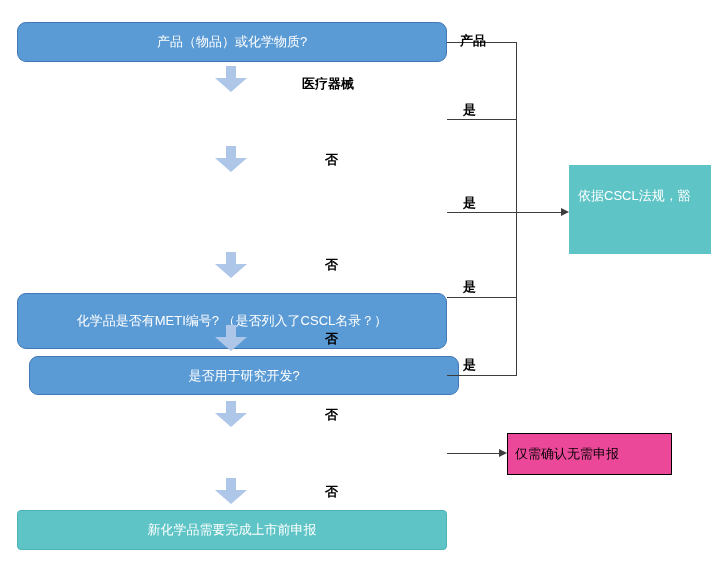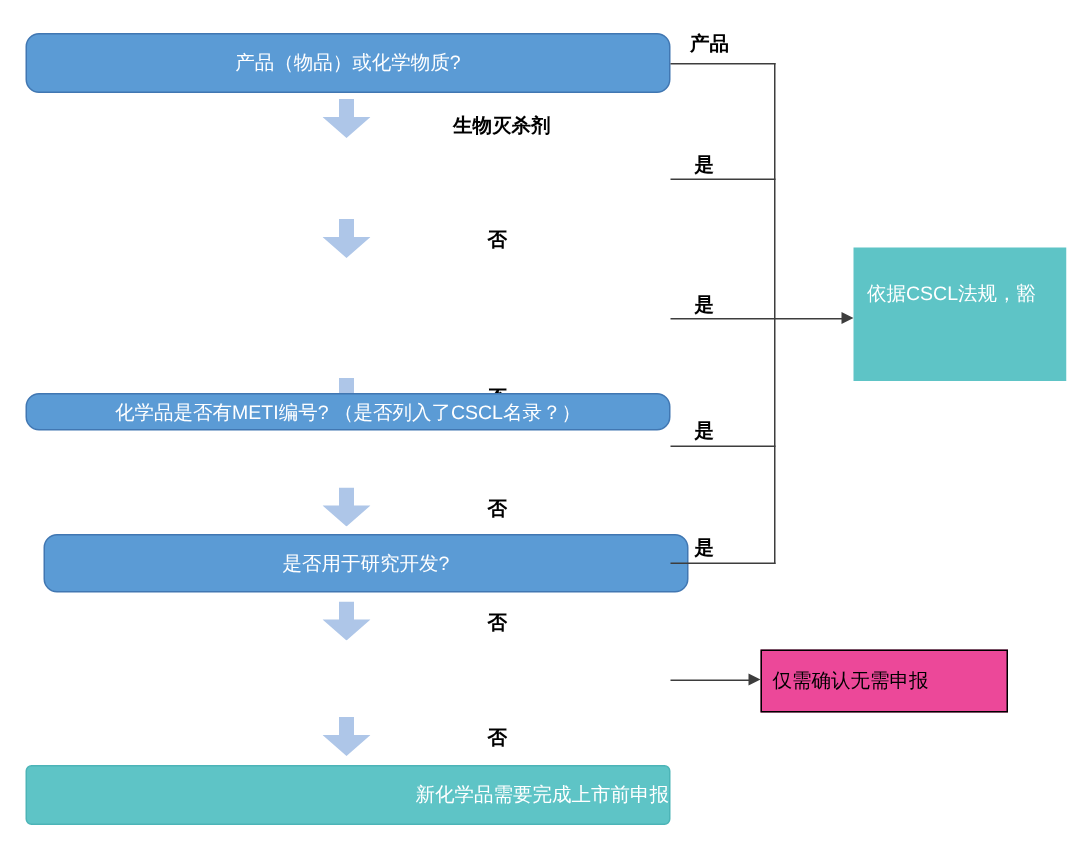--- a/index.html
+++ b/index.html
@@ -25,21 +25,21 @@
   }
   
   .rbox {
     position: absolute;
     left: 17px; width: 430px;
     background: var(--r-fill);
     border: 1px solid var(--r-border);
     border-radius: 4px;
     color: var(--box-text);
     font-size: 13px;
-    display: flex; align-items: center; justify-content: flex-end;
+    display: flex; align-items: center; justify-content: center;
     text-align: center;
     box-sizing: border-box;
   }
   
   .qbox.multi { display: block; padding-top: 4px; }
   .qbox.multi .ln { line-height: 22px; white-space: nowrap; }
   .qbox.multi .ln1 { text-align: center; }
   .qbox.multi .ln2 { text-align: left; padding-left: 13px; }
   .qbox.multi .ln3 { text-align: left; padding-left: 5px; }
 
@@ -94,35 +94,35 @@
 
 <div class="canvas">
 
   <div class="qbox" style="top:22px;height:40px;">
     <span>产品（物品）或化学物质?</span>
   </div>
 
   <svg class="darrow" style="top:66px;" viewBox="0 0 32 26">
     <polygon points="11,0 21,0 21,12 32,12 16,26 0,12 11,12"></polygon>
   </svg>
-  <div class="elabel" style="left:302px;top:75px;">生物灭杀剂</div>
+  <div class="elabel" style="left:302px;top:75px;">医疗器械</div>
 
 
   <svg class="darrow" style="top:146px;" viewBox="0 0 32 26">
     <polygon points="11,0 21,0 21,12 32,12 16,26 0,12 11,12"></polygon>
   </svg>
   <div class="elabel" style="left:325px;top:151px;">否</div>
 
 
   <svg class="darrow" style="top:252px;" viewBox="0 0 32 26">
     <polygon points="11,0 21,0 21,12 32,12 16,26 0,12 11,12"></polygon>
   </svg>
   <div class="elabel" style="left:325px;top:256px;">否</div>
 
-  <div class="qbox" style="top:262px;height:25px;align-items:center;">
+  <div class="qbox" style="top:293px;height:56px;align-items:center;">
     <span>化学品是否有METI编号? （是否列入了CSCL名录？）</span>
   </div>
 
   <svg class="darrow" style="top:325px;" viewBox="0 0 32 26">
     <polygon points="11,0 21,0 21,12 32,12 16,26 0,12 11,12"></polygon>
   </svg>
   <div class="elabel" style="left:325px;top:330px;">否</div>
 
   <div class="qbox" style="top:356px;height:39px;margin-left:12px;">
     <span>是否用于研究开发?</span>
@@ -147,21 +147,21 @@
   <div class="hline" style="left:447px;top:119px;width:70px;"></div>
   <div class="hline" style="left:447px;top:212px;width:115px;"></div>
   <div class="hline" style="left:447px;top:297px;width:70px;"></div>
   <div class="hline" style="left:447px;top:375px;width:70px;"></div>
   <div class="vline" style="left:516px;top:42px;height:334px;"></div>
   <div class="ahead" style="left:561px;top:208px;"></div>
 
   <div class="hline" style="left:447px;top:453px;width:53px;"></div>
   <div class="ahead" style="left:499px;top:449px;"></div>
 
-  <div class="elabel" style="left:460px;top:20px;">产品</div>
+  <div class="elabel" style="left:460px;top:32px;">产品</div>
   <div class="elabel" style="left:463px;top:101px;">是</div>
   <div class="elabel" style="left:463px;top:194px;">是</div>
   <div class="elabel" style="left:463px;top:278px;">是</div>
   <div class="elabel" style="left:463px;top:356px;">是</div>
 
   <div class="sidebox">
     <div>依据CSCL法规，豁</div>
   </div>
 
   <div class="wbox">

